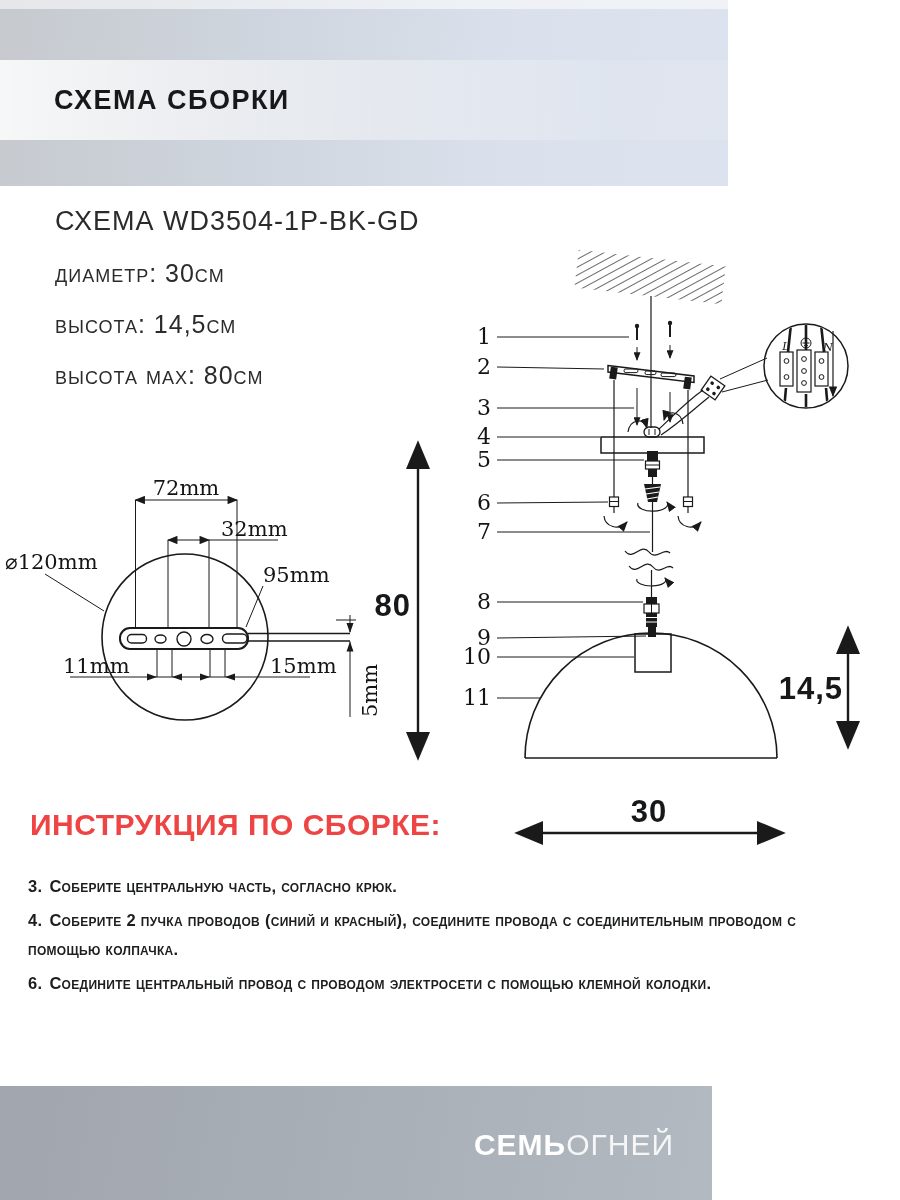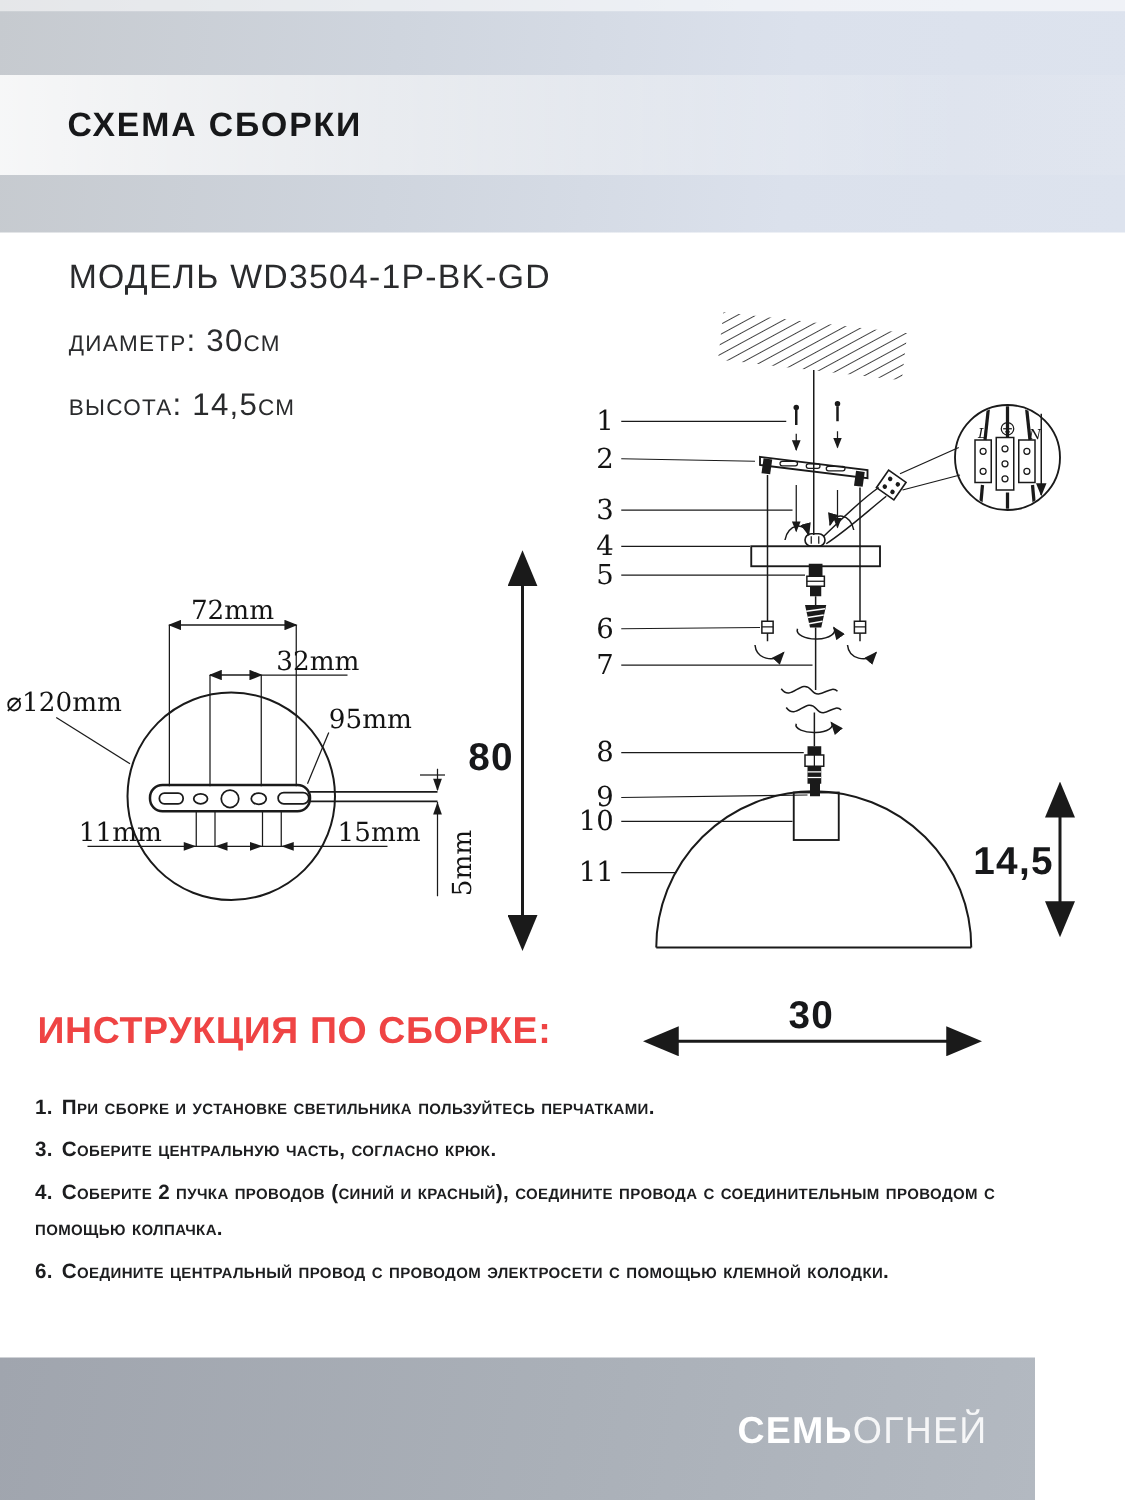--- a/index.html
+++ b/index.html
@@ -1,21 +1,21 @@
 <!DOCTYPE html>
 <html><head>
 <meta charset="utf-8">
 <style>
   html,body{margin:0;padding:0;}
   body{width:900px;height:1200px;position:relative;background:#ffffff;
        font-family:"Liberation Sans","DejaVu Sans",sans-serif;color:#1f2022;overflow:hidden;}
   .page{position:absolute;inset:0;width:900px;height:1200px;background:#fff;}
 
   
-  .hdr{position:absolute;left:0;top:0;width:900px;height:186px;
+  .hdr{position:absolute;left:0;top:0;width:728px;height:186px;
        background:linear-gradient(95deg,#c6cacf 0%,#cfd5de 35%,#dbe1ec 70%,#dde3ee 100%);text-align:center;}
   .hdr::before{content:"";position:absolute;left:0;top:0;right:0;height:9px;background:rgba(255,255,255,.55);}
   .hdr-inner{position:absolute;left:0;top:60px;right:0;height:80px;
        background:linear-gradient(to right,rgba(255,255,255,.85) 0%,rgba(255,255,255,.45) 45%,rgba(255,255,255,.08) 85%);
        display:flex;align-items:center;}
   .hdr-title{margin:0 0 0 54px;font-size:27px;font-weight:700;letter-spacing:1.5px;color:#17181a;}
 
   
   .model{position:absolute;left:55px;top:202px;}
   .model div{font-variant:small-caps;letter-spacing:1px;color:#2a2b2d;}
@@ -33,41 +33,42 @@
   
   .instr{position:absolute;left:28px;top:808px;width:870px;}
   .instr-title{font-size:30px;font-weight:700;letter-spacing:.5px;color:#ef4444;margin:0 0 30px 2px;}
   .item{font-variant:small-caps;font-weight:700;font-size:16.5px;letter-spacing:.3px;
         color:#1c1d1f;line-height:29px;margin-bottom:5px;}
   .item .num{margin-right:7px;}
   .item-wrap{display:inline;}
   .item.w4{max-width:780px;}
 
   
-  .footer{position:absolute;left:0;top:1086px;width:828px;height:114px;
+  .footer{position:absolute;left:0;top:1086px;width:712px;height:114px;
         background:linear-gradient(100deg,#a0a5ae 0%,#aab0b8 55%,#b3b9c1 100%);}
   .brand{position:absolute;right:38px;top:42px;font-size:30px;letter-spacing:1px;line-height:34px;}
   .brand-bold{font-weight:800;color:#ffffff;}
   .brand-light{font-weight:400;color:rgba(255,255,255,.88);}
 </style>
 </head>
 <body>
 
 <div class="page">
 
   <header class="hdr">
     <div class="hdr-inner">
       <h1 class="hdr-title">СХЕМА СБОРКИ</h1>
     </div>
   </header>
 
   <section class="model">
-    <div class="model-title">МОДЕЛЬ WD3504-1P-BK-GD</div>
+    <div class="model-title">СХЕМА WD3504-1P-BK-GD</div>
     <div class="model-line">диаметр: 30см</div>
     <div class="model-line">высота: 14,5см</div>
+    <div class="model-line">высота max: 80см</div>
   </section>
 
   <svg class="diagram" viewBox="0 0 900 650" xmlns="http://www.w3.org/2000/svg">
     <defs>
       <marker id="ah" viewBox="0 0 10 8" refX="9" refY="4" markerWidth="9" markerHeight="7" orient="auto-start-reverse">
         <path d="M0,0 L10,4 L0,8 z" fill="#1a1a1a"></path>
       </marker>
       <marker id="ahb" viewBox="0 0 12 10" refX="10" refY="5" markerWidth="12" markerHeight="10" orient="auto-start-reverse">
         <path d="M0,0 L12,5 L0,10 z" fill="#1a1a1a"></path>
       </marker>
@@ -280,23 +281,20 @@
       <g>
         <line class="ln" x1="519" y1="633" x2="781" y2="633" stroke-width="2.4" marker-start="url(#ahb)" marker-end="url(#ahb)"></line>
         <text class="bd" x="649" y="622" text-anchor="middle">30</text>
       </g>
     </g>
   </svg>
 
   <section class="instr">
     <h2 class="instr-title">ИНСТРУКЦИЯ ПО СБОРКЕ:</h2>
     <div class="item">
-      <span class="num">1.</span><span class="item-wrap">При сборке и установке светильника пользуйтесь перчатками.</span>
-    </div>
-    <div class="item">
       <span class="num">3.</span><span class="item-wrap">Соберите центральную часть, согласно крюк.</span>
     </div>
     <div class="item w4">
       <span class="num">4.</span><span class="item-wrap">Соберите 2 пучка проводов (синий и красный), соедините провода с соединительным проводом с помощью колпачка.</span>
     </div>
     <div class="item">
       <span class="num">6.</span><span class="item-wrap">Соедините центральный провод с проводом электросети с помощью клемной колодки.</span>
     </div>
   </section>
 

